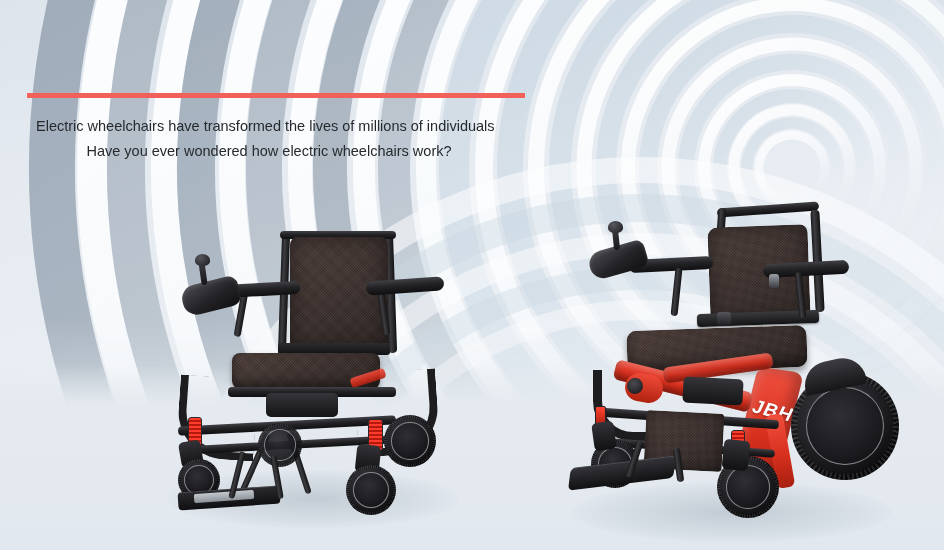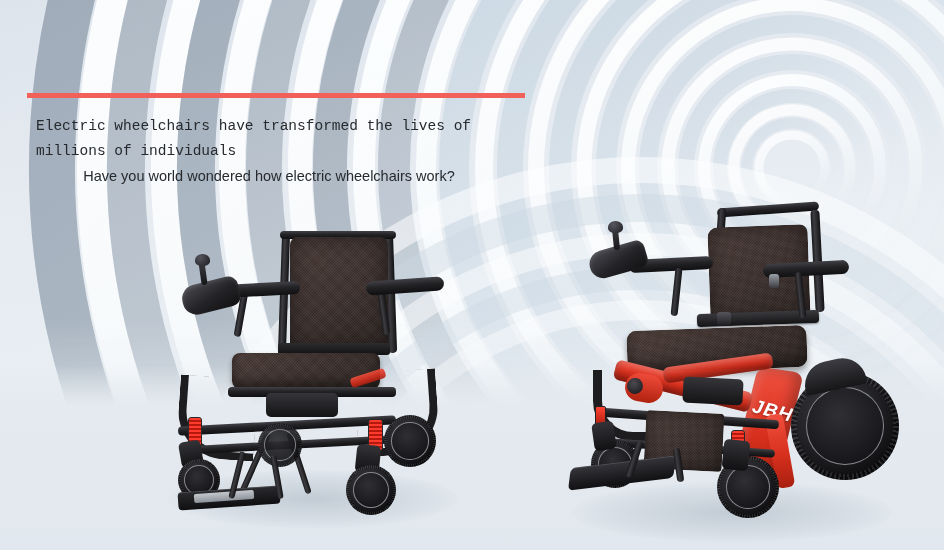--- a/index.html
+++ b/index.html
@@ -69,21 +69,21 @@
   .para {
     position: absolute;
     left: 30px;
     top: 114px;
     width: 496px;
     color: #262a2e;
     font-size: 14.5px;
     line-height: 25px;
     text-align: center;
   }
-  .para .l1 { display: block; text-align: left; padding-left: 6px; font-family: Liberation Mono, monospace; }
+  .para .l1 { display: block; text-align: left; padding-left: 6px; }
   .para .l2 { display: block; text-align: center; }
   .para .l3 { display: block; text-align: center; padding-right: 18px; }
 
   
   .chair { position: absolute; }
 
   
   .tube {
     position: absolute;
     background: linear-gradient(90deg, #1a1a1c 0%, #3d3d42 35%, #2a2a2d 65%, #121214 100%);
@@ -238,21 +238,21 @@
       </g>
     </svg>
 
     <div class="bg-floor"></div>
     <div class="bg-floor2"></div>
   </div>
 
   <div class="rule"></div>
   <div class="para">
     <span class="l1">Electric wheelchairs have transformed the lives of millions of individuals</span>
-    <span class="l3">Have you world wondered how electric wheelchairs work?</span>
+    <span class="l3">Have you ever wondered how electric wheelchairs work?</span>
   </div>
 
   <div class="shadow-blob" style="left:168px; top:470px; width:290px; height:58px;"></div>
 
   <div class="chair" style="left:160px; top:225px; width:290px; height:300px;">
 
     <div class="tube" style="left:120px; top:8px; width:8px; height:120px; transform:rotate(2deg);"></div>
     <div class="tube" style="left:226px; top:6px; width:9px; height:122px; transform:rotate(-2deg);"></div>
     <div class="tube-h" style="left:120px; top:6px; width:116px; height:8px; border-radius:6px;"></div>
 

